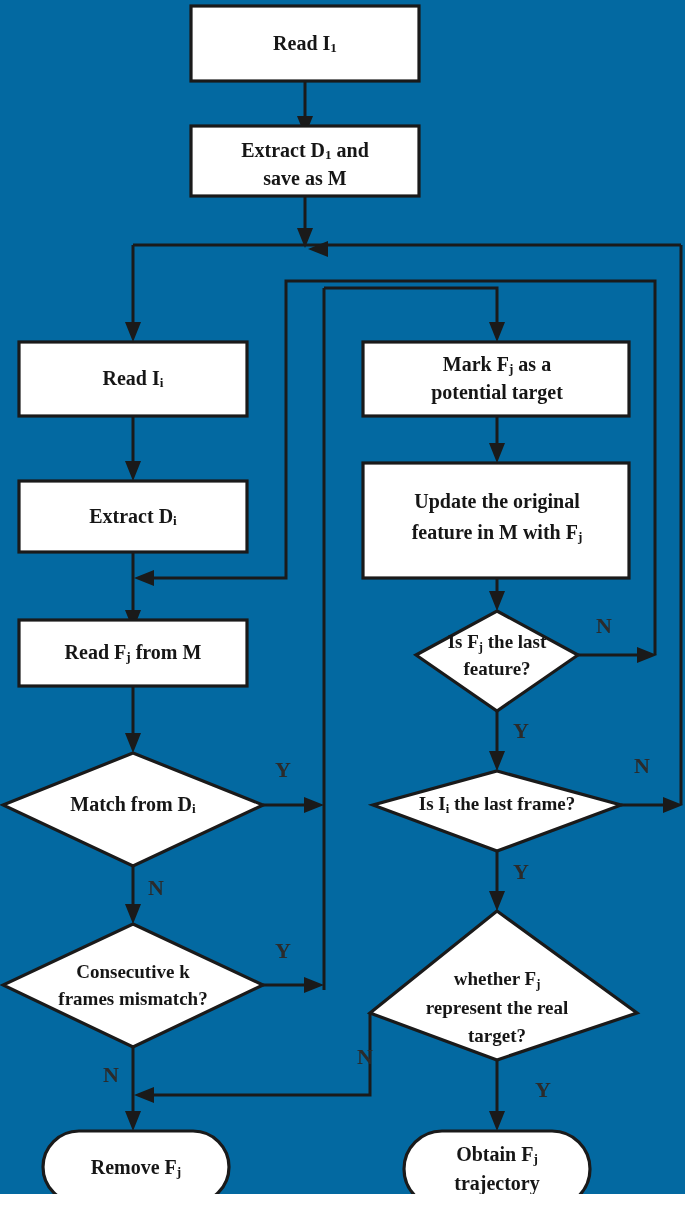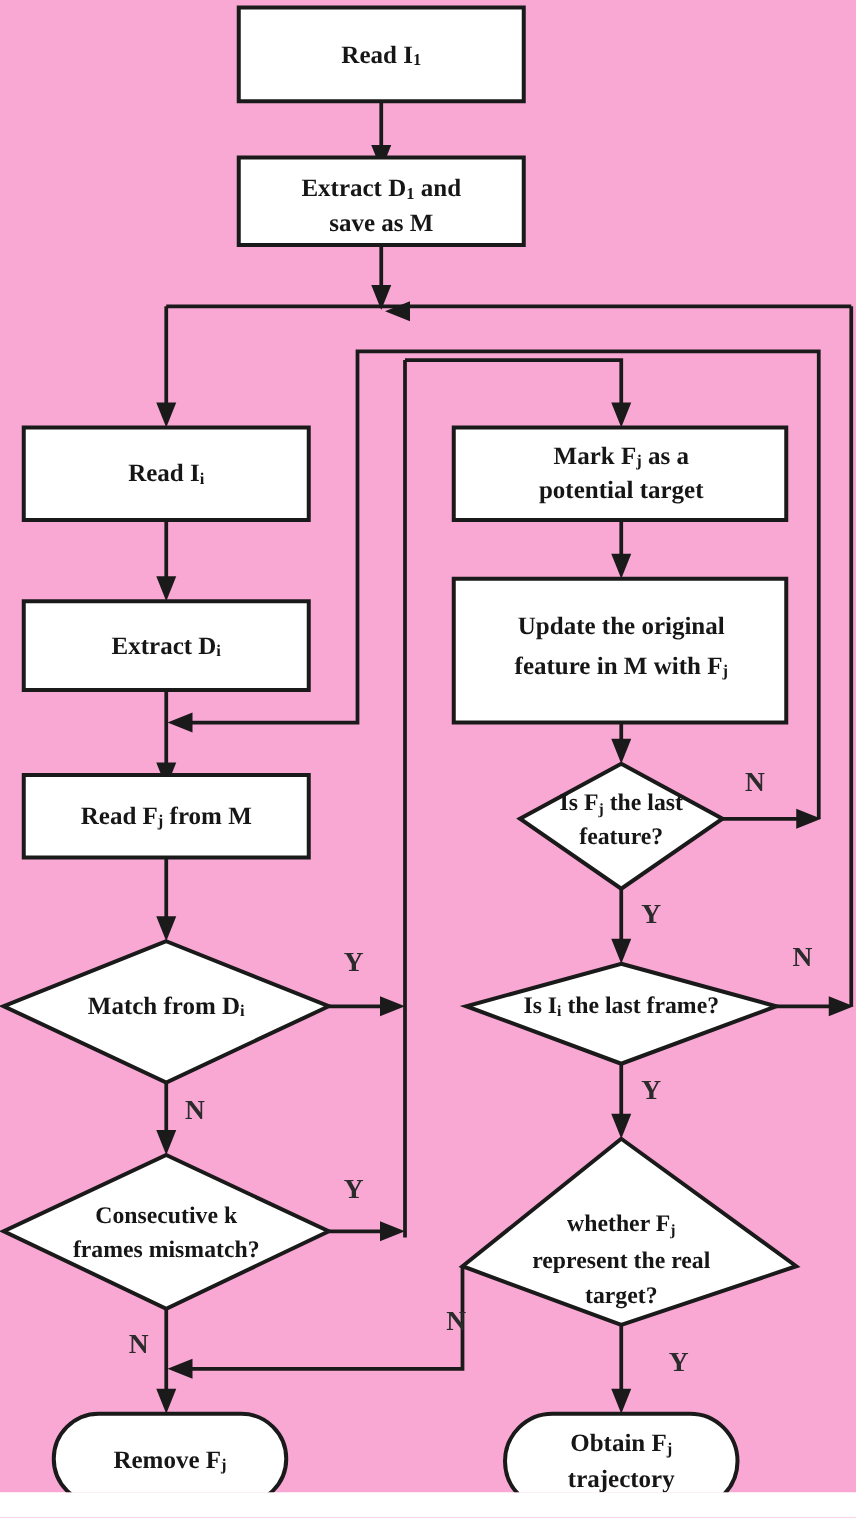--- a/index.html
+++ b/index.html
@@ -4,21 +4,21 @@
 <style>
   html, body {
     margin: 0;
     padding: 0;
     background: #ffffff;
   }
   #flow-root {
     position: relative;
     width: 685px;
     height: 1194px;
-    background: #f9a8d4;
+    background: #0369a1;
     overflow: hidden;
     font-family: "Liberation Serif", "DejaVu Serif", serif;
   }
   svg#flow-svg {
     display: block;
     width: 685px;
     height: 1214px;
   }
   .shape-stroke {
     fill: #ffffff;

